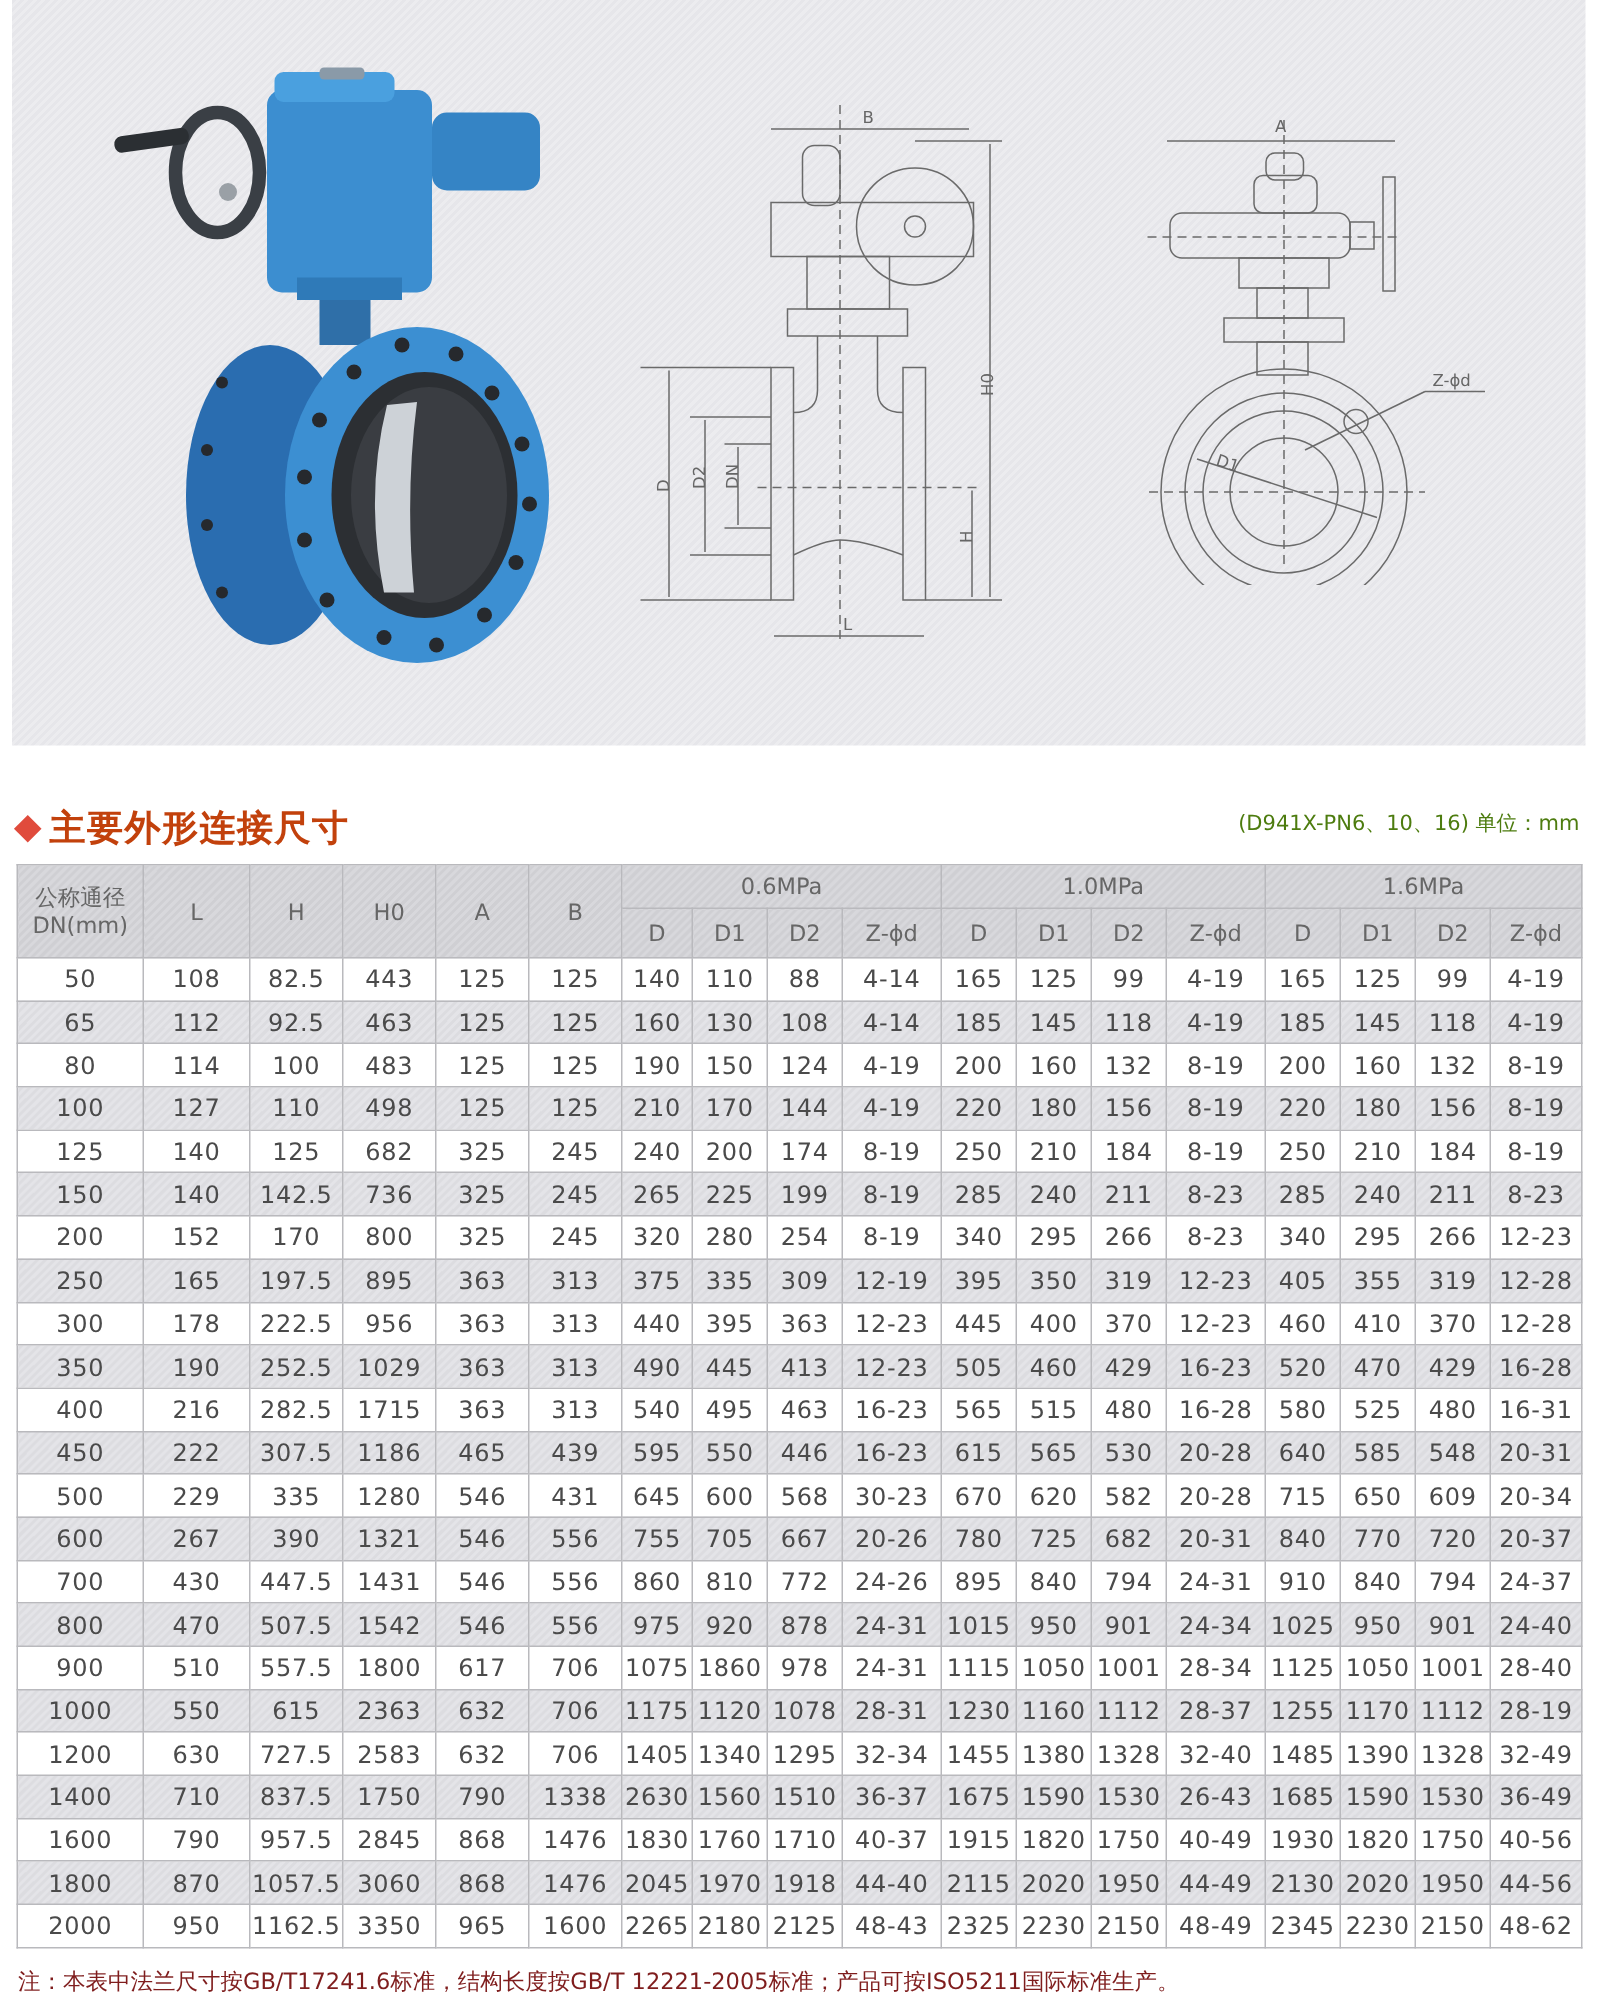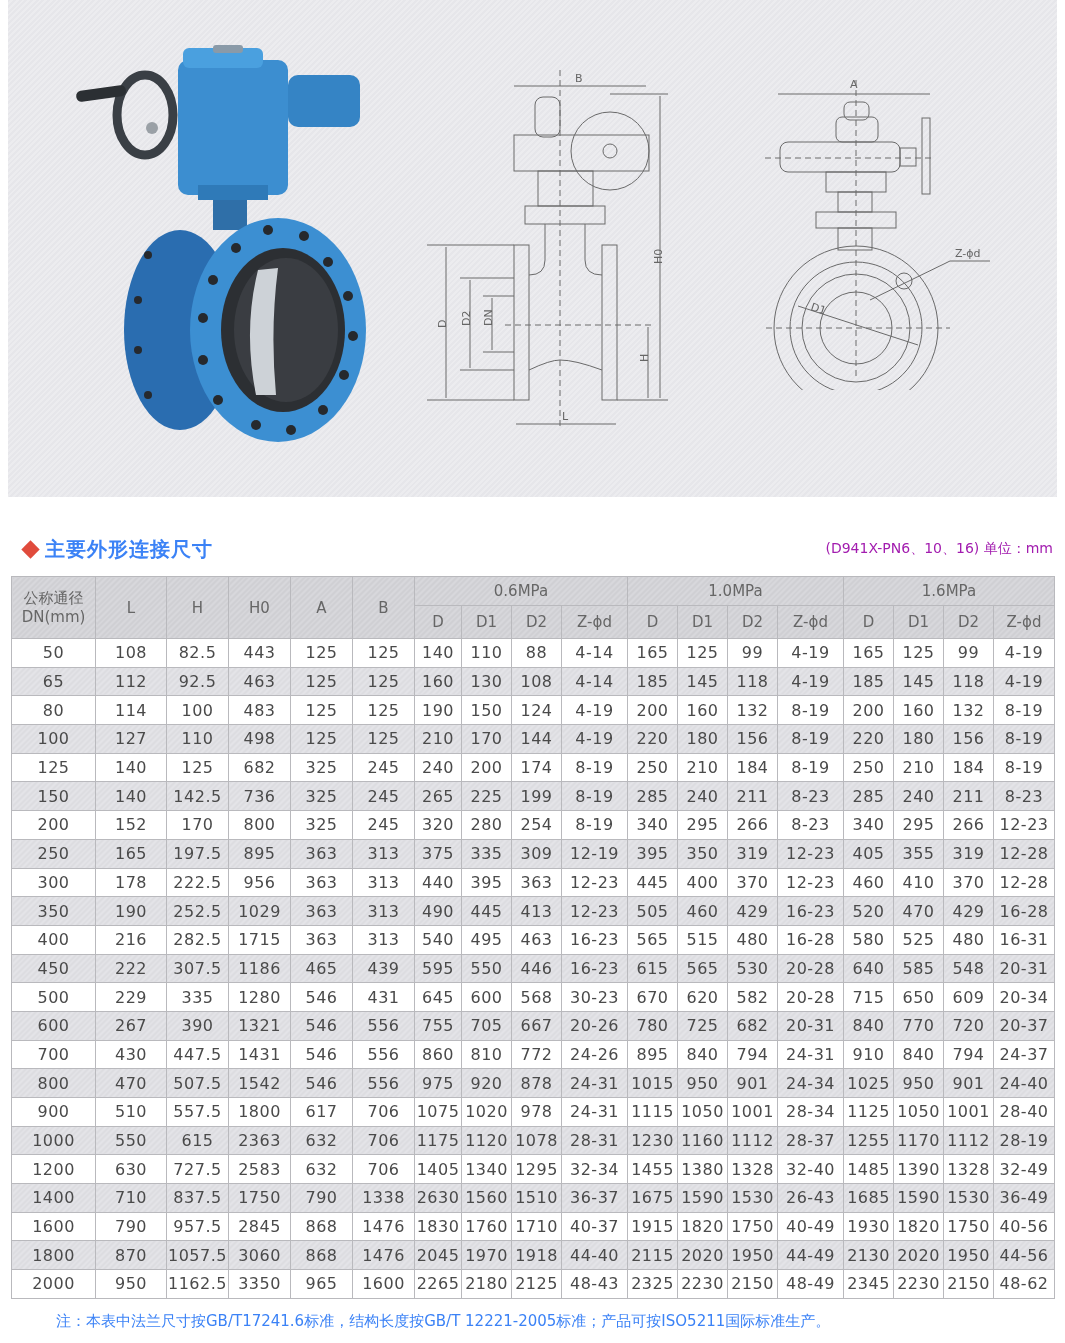--- a/index.html
+++ b/index.html
@@ -6,46 +6,46 @@
   html, body { width: 1065px; height: 1343px; background: #ffffff; overflow: hidden; }
   body { font-family: "DejaVu Sans", "Liberation Sans", sans-serif; color: #555; position: relative; }
 
   .hero {
     position: absolute; left: 8px; top: 0; width: 1049px; height: 497px;
     background: repeating-linear-gradient(135deg, #e6e6ea 0px, #e6e6ea 2px, #ececef 2px, #ececef 4px);
   }
   .hero svg { position: absolute; }
 
   .section-title {
-    position: absolute; left: 20px; top: 536px;
-    font-size: 20px; color: #3b82f6; font-weight: bold; letter-spacing: 1px;
+    position: absolute; left: 8px; top: 536px;
+    font-size: 24px; color: #c2410c; font-weight: bold; letter-spacing: 1px;
   }
   .section-title .diamond { display: inline-block; width: 13px; height: 13px; background: #e04b3c; transform: rotate(45deg); margin: 0 8px 2px 4px; vertical-align: middle; }
   .section-note {
-    position: absolute; right: 12px; top: 540px; font-size: 14px; color: #a21caf;
+    position: absolute; right: 12px; top: 540px; font-size: 14px; color: #4d7c0f;
   }
 
   table.spec {
     position: absolute; left: 11px; top: 576px; width: 1043px;
     border-collapse: collapse; font-size: 16px; color: #4a4a4a;
     table-layout: fixed;
   }
   table.spec th, table.spec td {
     border: 1px solid #b9b9bd; text-align: center; padding: 0; font-weight: normal;
   }
   table.spec thead th { background: repeating-linear-gradient(135deg, #cfcfd3 0, #cfcfd3 2px, #d8d8dc 2px, #d8d8dc 4px); color: #666; font-size: 15px; }
   table.spec thead tr.r1 th { height: 29px; }
   table.spec thead tr.r2 th { height: 33px; }
   table.spec tbody td { height: 28.7px; letter-spacing: 0.5px; }
   table.spec tbody tr:nth-child(odd) td { background: #ffffff; }
   table.spec tbody tr:nth-child(even) td { background: repeating-linear-gradient(135deg, #dcdce0 0, #dcdce0 2px, #e4e4e8 2px, #e4e4e8 4px); }
   .dn-head { line-height: 19px; font-size: 15px; }
 
   .footnote {
-    position: absolute; left: 12px; top: 1312px; font-size: 15px; color: #3b82f6; margin-left: 44px;
+    position: absolute; left: 12px; top: 1312px; font-size: 15px; color: #7f1d1d;
   }
 </style>
 </head>
 <body>
 
 <div class="hero">
 
   <svg width="400" height="497" viewBox="0 0 400 497" style="left:0;top:0;">
 
     <ellipse cx="137" cy="115" rx="28" ry="40" fill="none" stroke="#3a3f45" stroke-width="9"></ellipse>
@@ -529,21 +529,21 @@
         <td>24-40</td>
       </tr>
       <tr>
         <td>900</td>
         <td>510</td>
         <td>557.5</td>
         <td>1800</td>
         <td>617</td>
         <td>706</td>
         <td>1075</td>
-        <td>1020</td>
+        <td>1860</td>
         <td>978</td>
         <td>24-31</td>
         <td>1115</td>
         <td>1050</td>
         <td>1001</td>
         <td>28-34</td>
         <td>1125</td>
         <td>1050</td>
         <td>1001</td>
         <td>28-40</td>

